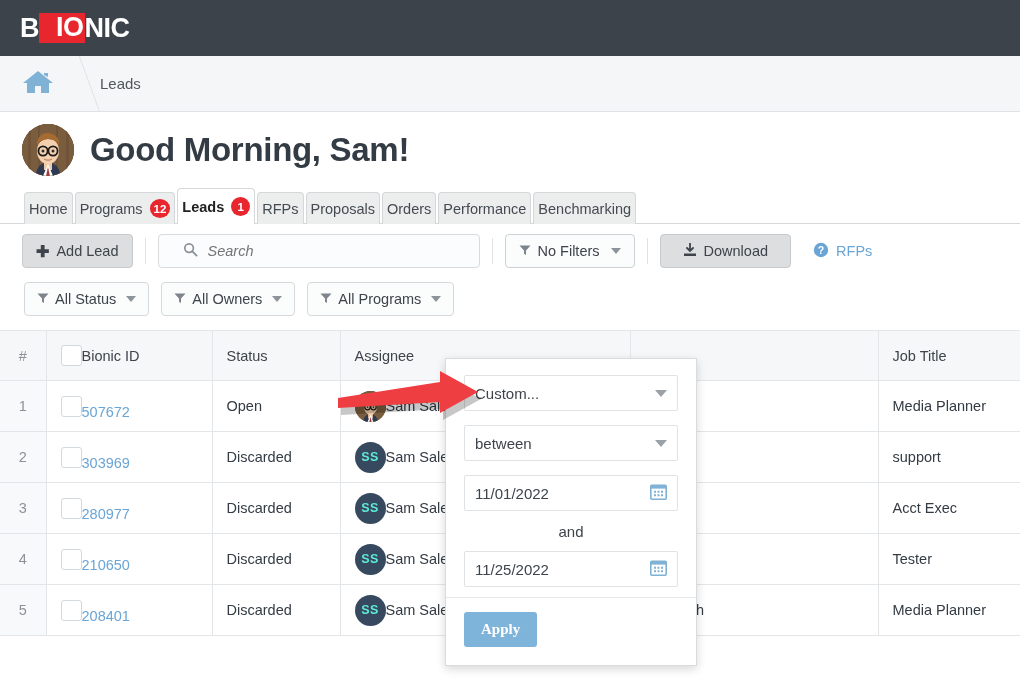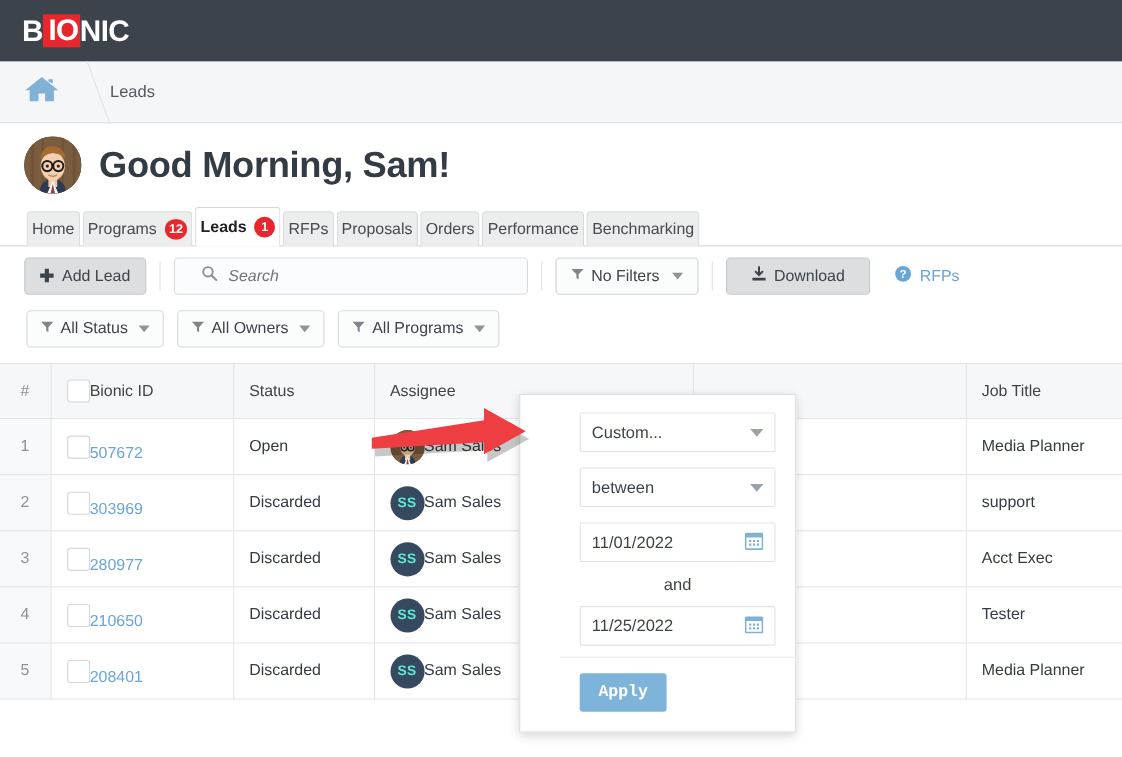--- a/index.html
+++ b/index.html
@@ -14,21 +14,21 @@
   }
   .app { position: relative; width: 1020px; height: 688px; }
 
   
   .topbar {
     height: 56px; background: #3c434b;
     display: flex; align-items: center; padding-left: 20px;
   }
   .logo { font-size: 27px; font-weight: bold; letter-spacing: -0.5px; line-height: 1; display: flex; align-items: center; }
   .logo .w { color: #ffffff; }
-  .logo .hl { color: #ffffff; background: #e8262d; padding: 1px 1px 2px 5px; }
+  .logo .hl { color: #ffffff; background: #e8262d; padding: 1px 1px 2px 17px; }
 
   
   .crumbbar {
     height: 56px; background: #f4f6f7; border-bottom: 1px solid #dfe3e6;
     display: flex; align-items: center; position: relative;
   }
   .crumb-home { width: 76px; display: flex; align-items: center; justify-content: center; }
   .crumb-sep {
     position: absolute; left: 66px; top: 0; height: 56px; width: 24px;
     border-right: 1px solid #dfe3e6; transform: skewX(20deg);
@@ -116,43 +116,42 @@
   }
   .ava-init {
     width: 31px; height: 31px; border-radius: 50%; background: #37495f; color: #5eead4;
     font-size: 12.5px; font-weight: bold; display: flex; align-items: center;
     justify-content: center; flex: 0 0 31px; letter-spacing: 0.3px;
   }
   .ava-img { width: 31px; height: 31px; border-radius: 50%; overflow: hidden; flex: 0 0 31px; background: #6b4f34; }
 
   
   .panel {
-    position: absolute; left: 472px; top: 358px; width: 252px;
+    position: absolute; left: 445px; top: 358px; width: 252px;
     background: #fff; border: 1px solid #d8dcdf; box-shadow: 0 3px 9px rgba(0,0,0,.16);
     z-index: 40;
-    padding-left: 36px;
   }
   .panel-body { padding: 16px 18px 10px 18px; }
   .sel {
     width: 100%; height: 36px; border: 1px solid #dfe3e6; border-radius: 2px;
     background: #fff; display: flex; align-items: center; justify-content: space-between;
     padding: 0 10px; font-size: 15px; color: #3d444b; margin-bottom: 14px; cursor: pointer;
   }
   .sel .caret2 { width: 0; height: 0; border-left: 6px solid transparent; border-right: 6px solid transparent; border-top: 7px solid #9aa1a7; }
   .dateinput {
     width: 100%; height: 36px; border: 1px solid #dfe3e6; border-radius: 2px;
     background: #fff; display: flex; align-items: center; justify-content: space-between;
     padding: 0 10px; font-size: 15px; color: #3d444b; cursor: text;
   }
   .androw { text-align: center; font-size: 15px; color: #3d444b; padding: 12px 0 11px 0; }
   .panel-foot { border-top: 1px solid #e6e9eb; padding: 14px 18px 18px 18px; }
   .apply {
     background: #7eb4da; color: #fff; font-weight: bold; font-size: 15px;
     border: none; border-radius: 3px; padding: 9px 17px; cursor: pointer;
-    font-family: Liberation Mono, monospace;
+    font-family: Liberation Serif, serif;
   }
 
   
   .arrow { position: absolute; left: 336px; top: 370px; z-index: 60; pointer-events: none; }
 </style>
 </head>
 <body>
 
 <div class="app">
 

